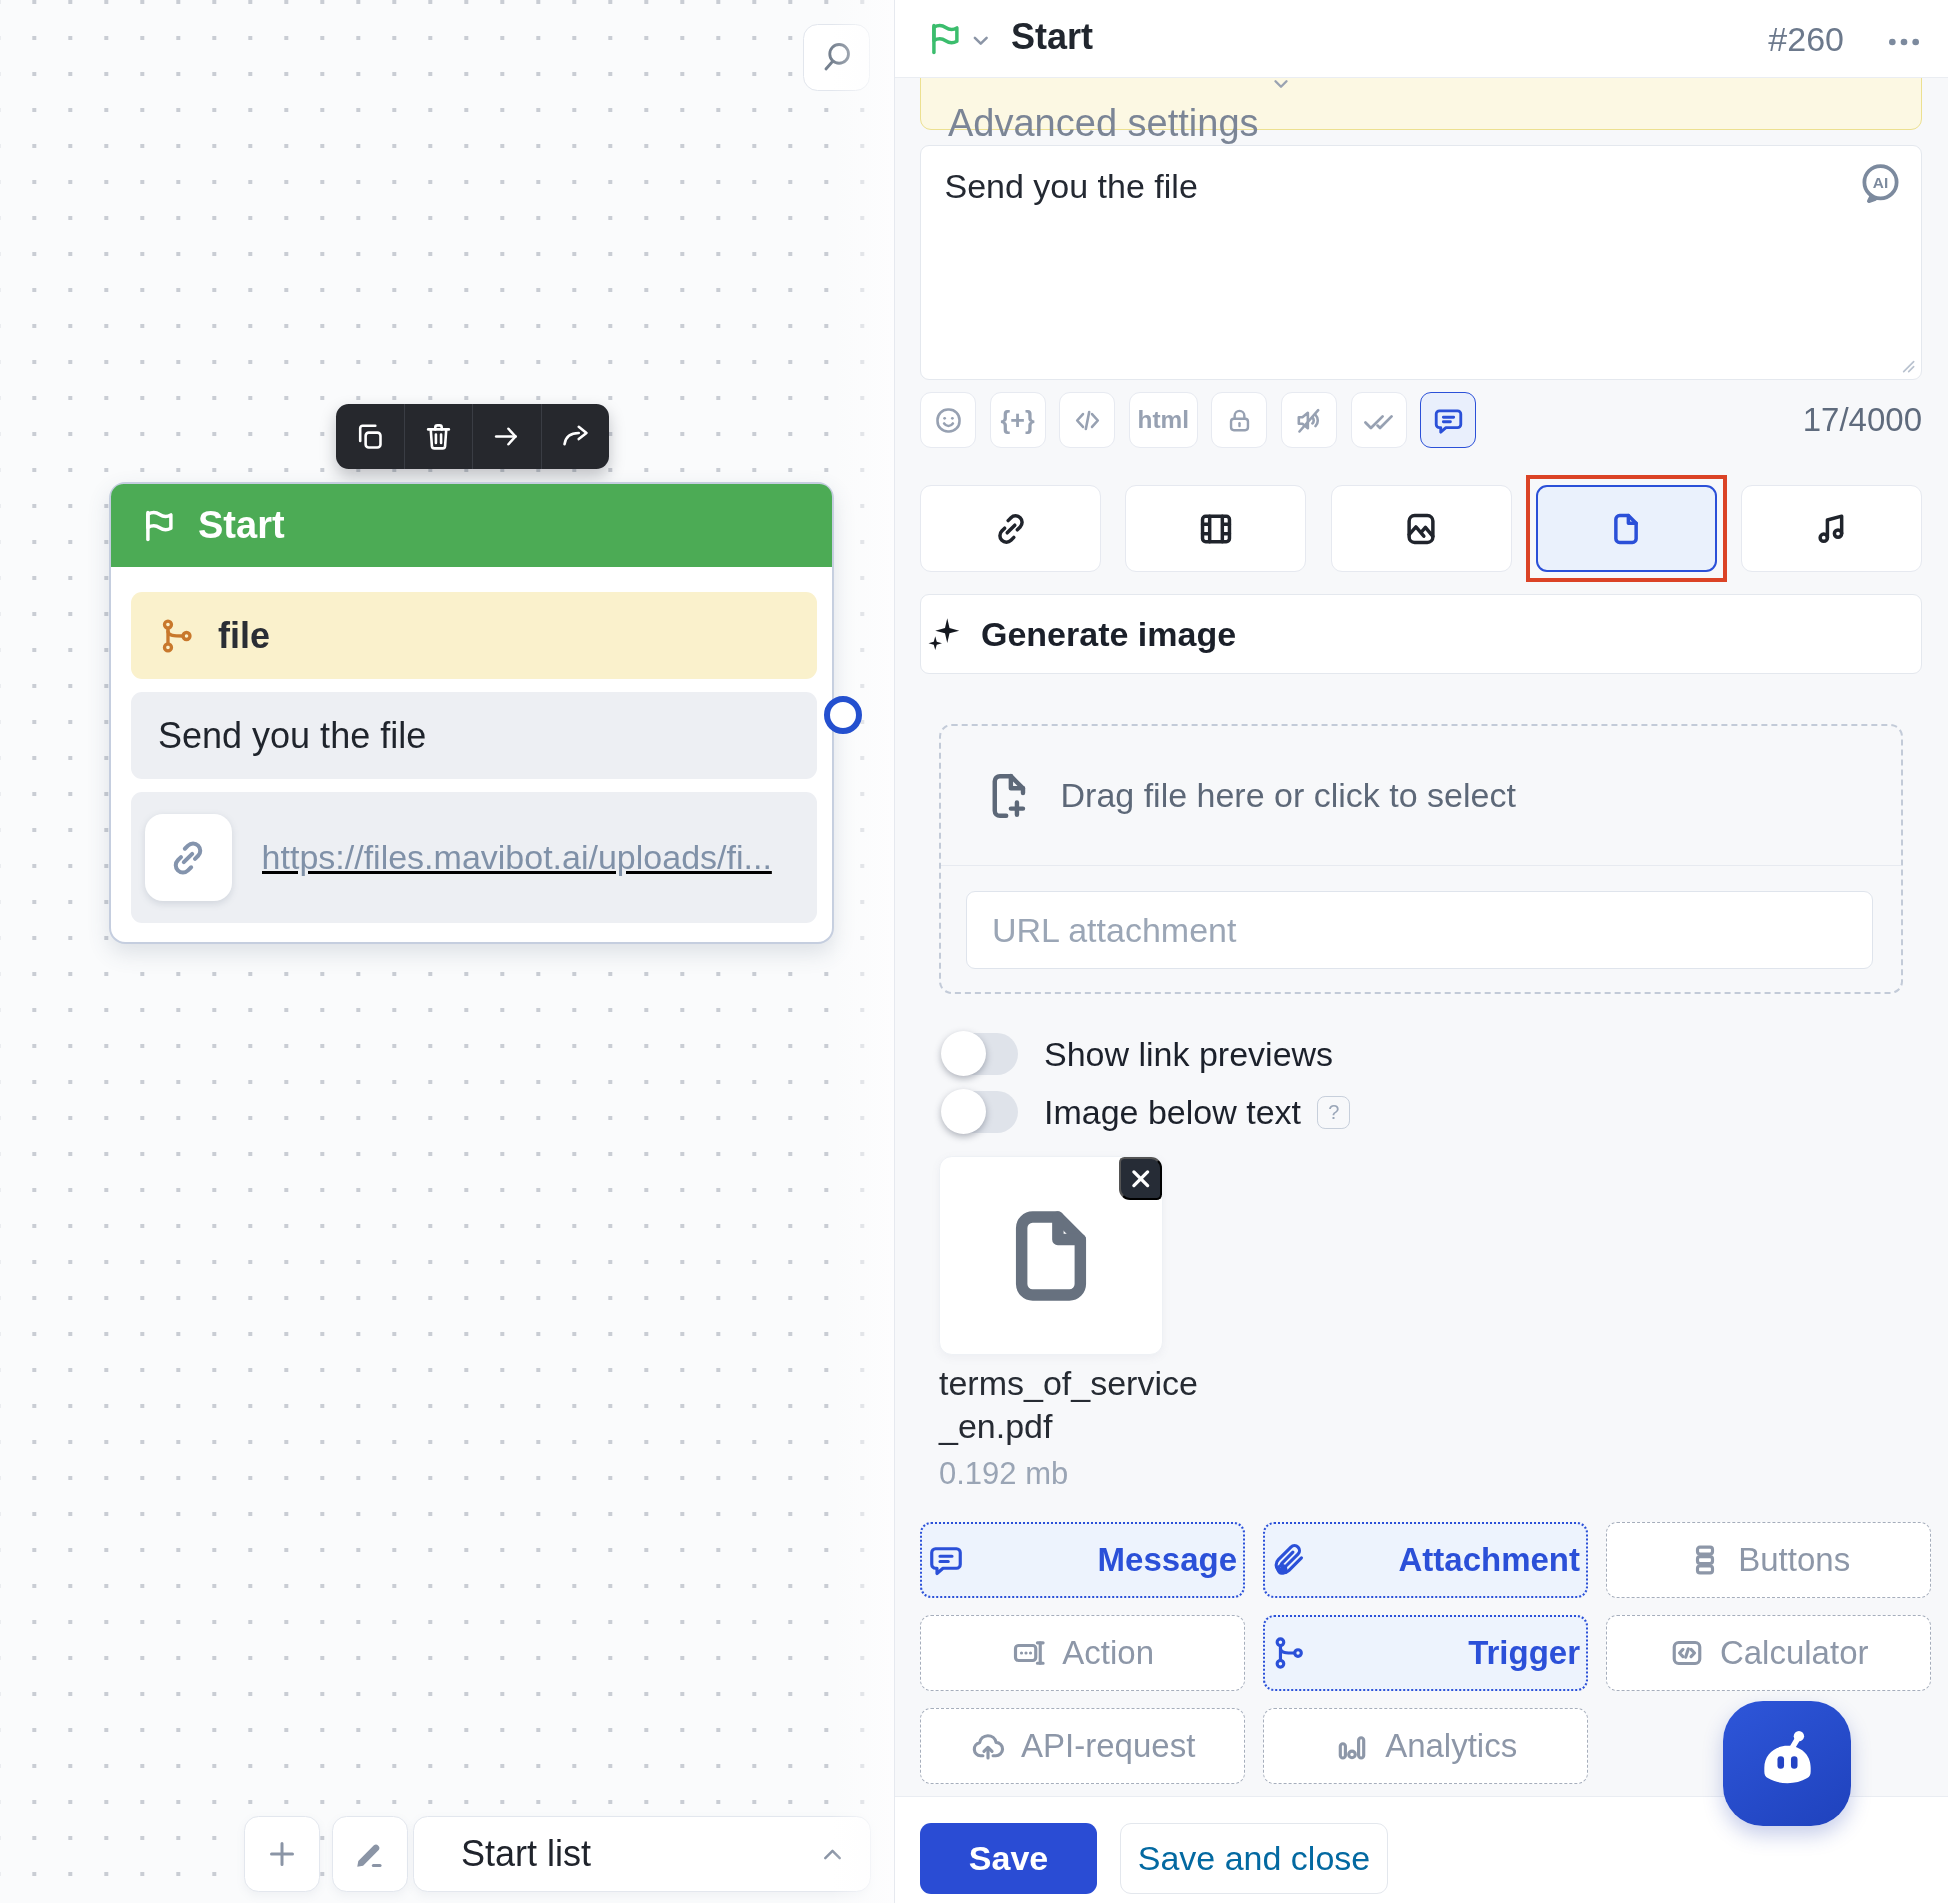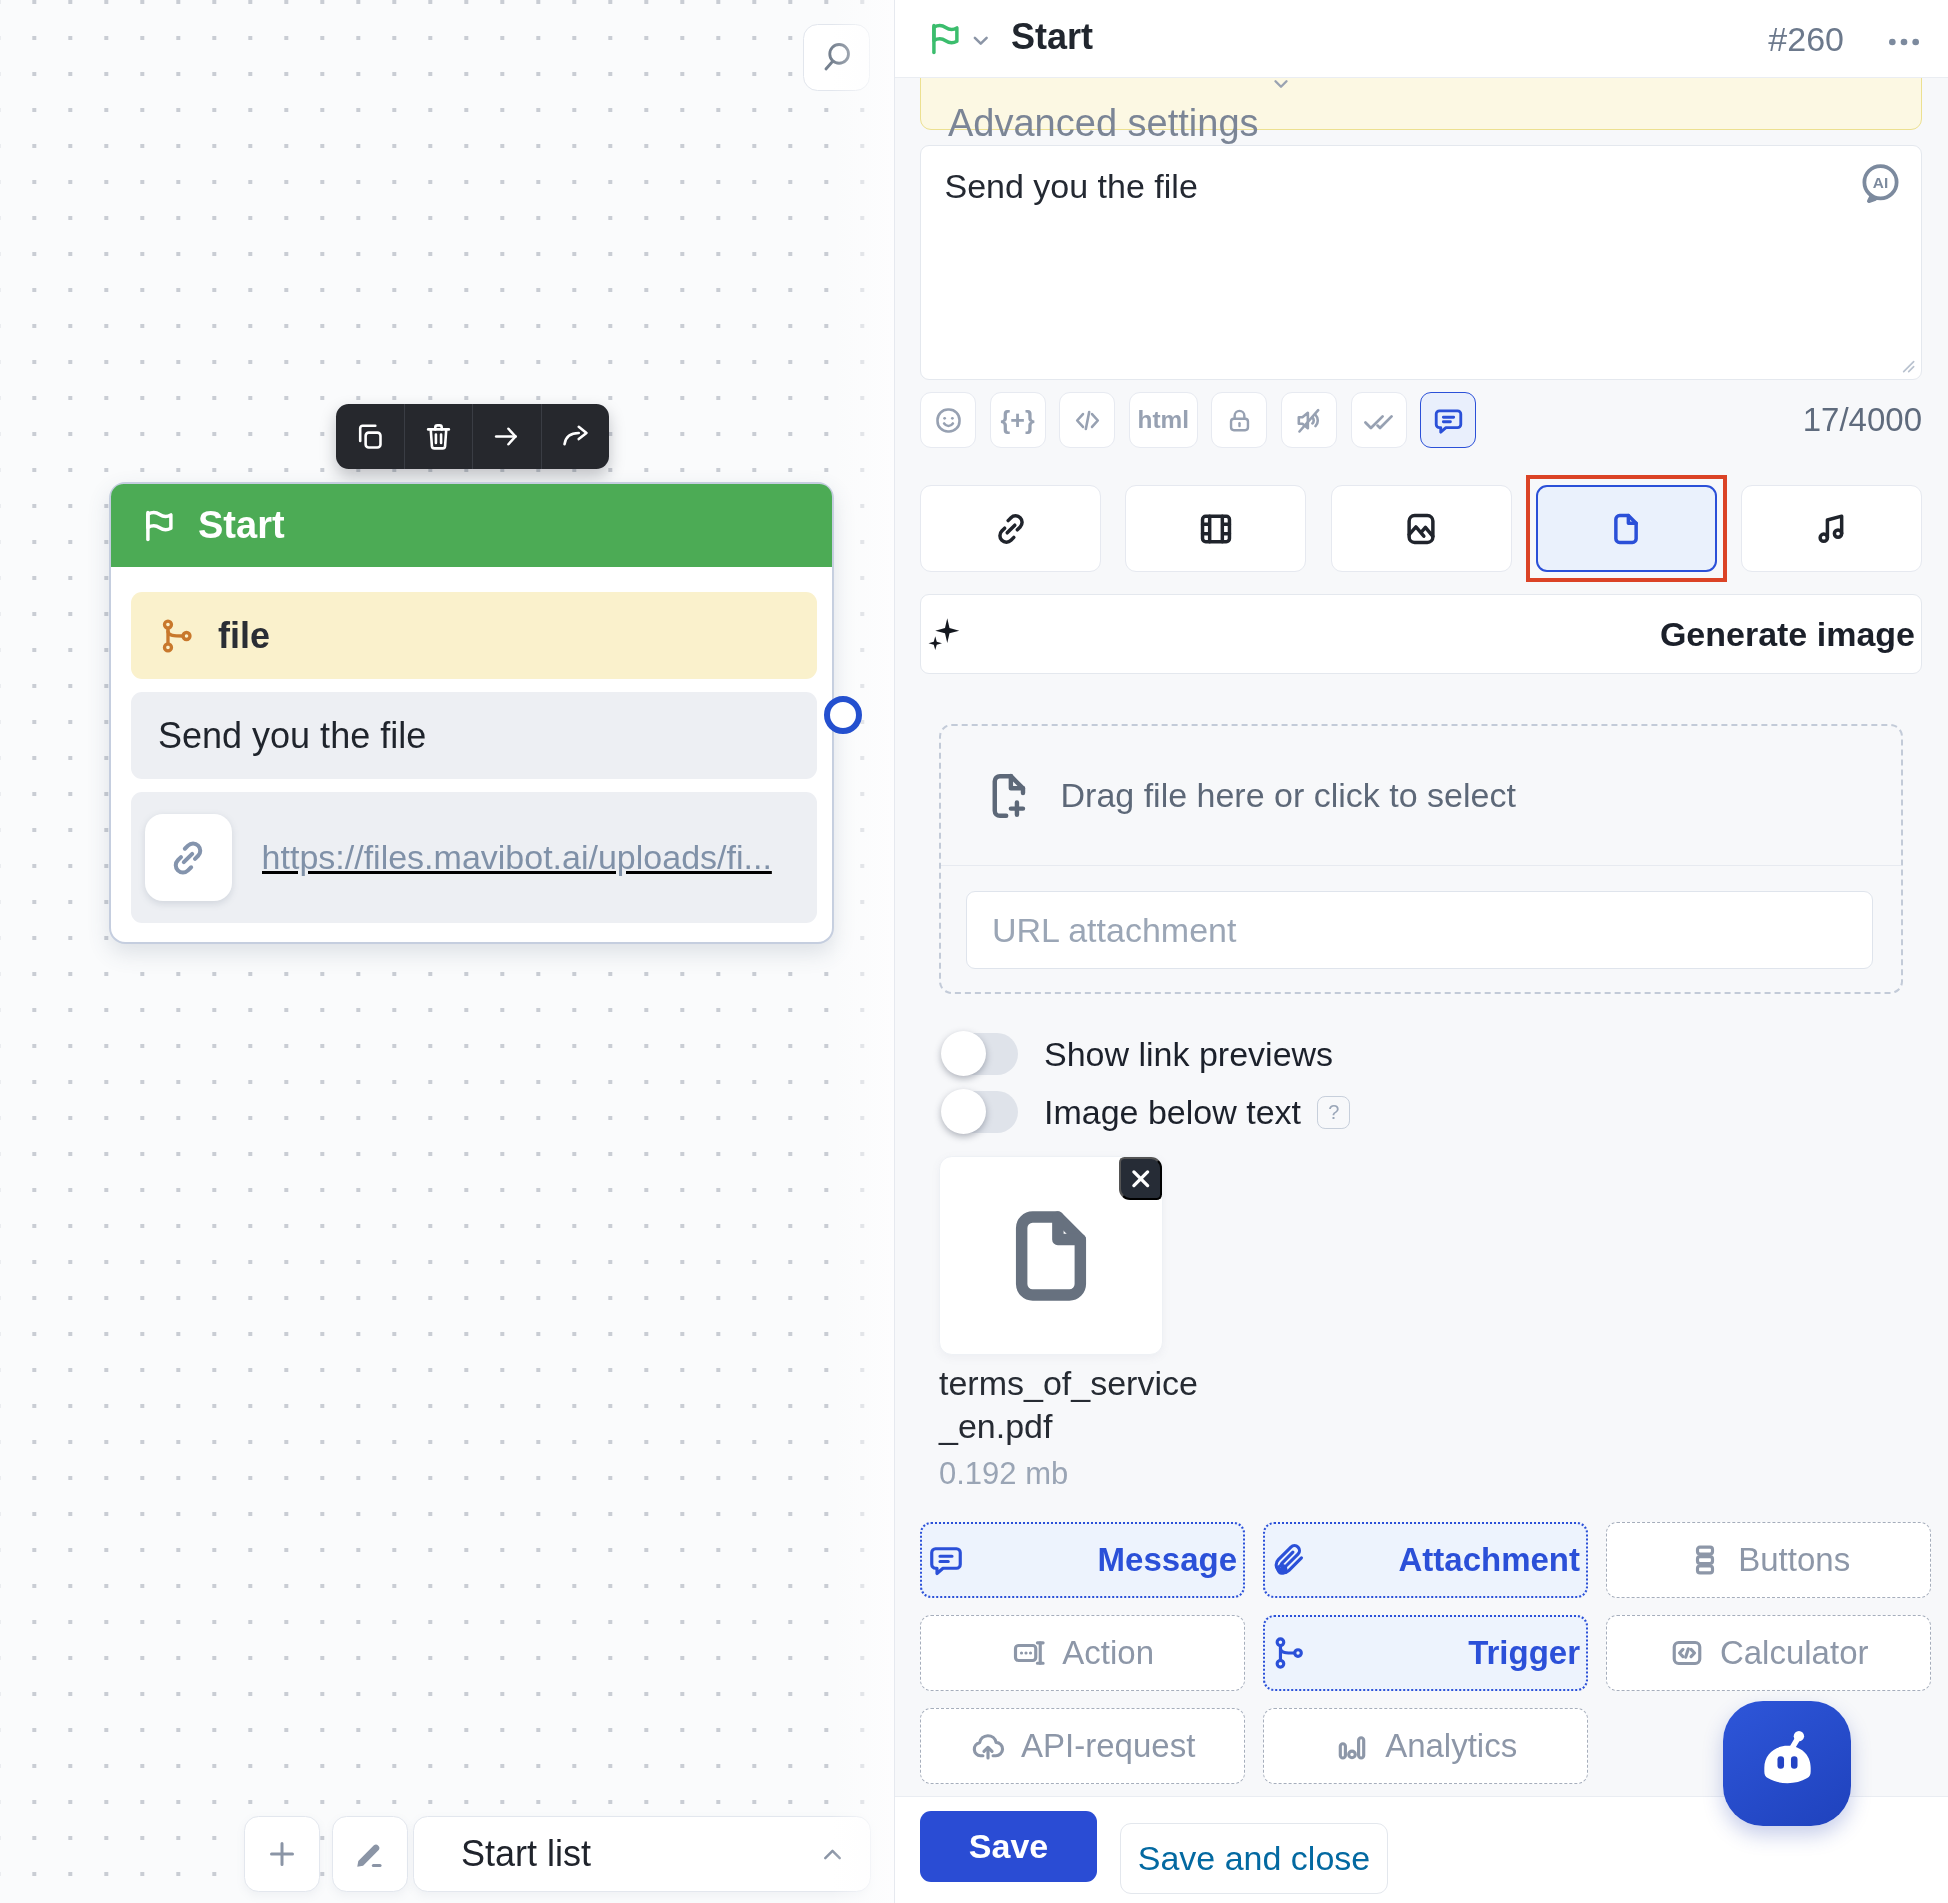--- a/index.html
+++ b/index.html
@@ -80,21 +80,21 @@
   .fmt-btn.active{border-color:#2b50d8;background:#e9effc;color:#2b50d8;}
   .counter{right:27px;top:314px;height:56px;line-height:56px;font-size:33px;color:#5f6b7d;}
 
   .tabs{left:25px;top:407px;width:1002px;height:87px;display:flex;justify-content:space-between;}
   .tab{width:181px;height:87px;background:#fff;border:1.8px solid #e6e9f0;border-radius:11px;color:#20242c;
         display:flex;align-items:center;justify-content:center;cursor:pointer;}
   .tab.active{background:#eaf1fc;border:2.7px solid #2b50d8;color:#2b50d8;}
   .red-frame{left:631px;top:397px;width:201px;height:107px;border:4.5px solid #db4326;z-index:3;pointer-events:none;}
 
   .gen-btn{left:25px;top:516px;width:1002px;height:80px;background:#fff;border:1.8px solid #e4e8ee;border-radius:9px;
-        display:flex;align-items:center;justify-content:space-between;gap:18px;cursor:pointer;color:#14181f;}
+        display:flex;align-items:center;justify-content:flex-start;gap:18px;cursor:pointer;color:#14181f;}
   .gen-btn .t{font-size:34px;font-weight:700;color:#1b202a;}
 
   .dropzone{left:44px;top:646px;width:964px;height:270px;border:2.7px dashed #c3cbd8;border-radius:12.7px;cursor:pointer;}
   .drag-row{position:absolute;left:0;top:0;right:0;height:139px;display:flex;align-items:center;padding-left:40px;color:#5d6878;}
   .drag-row .t{font-size:34px;margin-left:23.5px;}
   .dz-divider{position:absolute;left:0;right:0;top:139px;border-top:1.8px solid #e7eaf0;}
   .url-input{position:absolute;left:25px;top:165px;width:907px;height:78px;background:#fff;border:1.8px solid #dfe4ec;
         border-radius:9px;font-size:34px;color:#39404c;padding:0 25px;font-family:inherit;outline:none;}
   .url-input::placeholder{color:#9ba6b6;}
 
@@ -118,21 +118,21 @@
         column-gap:18px;row-gap:17px;}
   .blk{height:76px;border-radius:11px;display:flex;align-items:center;justify-content:center;gap:15.4px;
         font-size:33px;cursor:pointer;background:#fff;border:1.8px dashed #a6aebc;color:#8d97a8;}
   .blk.active{border:2.7px dotted #2b50d8;background:#edf3fd;color:#2b50d8;font-weight:600;justify-content:space-between;}
 
   .robot{position:absolute;left:828px;top:1701px;width:128px;height:125px;border-radius:40px;
         background:linear-gradient(145deg,#2e56d9,#1f42bd);border:none;cursor:pointer;z-index:20;
         display:flex;align-items:center;justify-content:center;box-shadow:0 9px 20px rgba(30,60,170,.25);}
 
   .panel-footer{position:absolute;left:0;right:0;top:1796px;height:108px;background:#fff;border-top:1.8px solid #eaedf2;}
-  .save-btn{position:absolute;left:25px;top:14px;width:177px;height:71px;background:#2a4cd4;color:#fff;border:none;
+  .save-btn{position:absolute;left:25px;top:26px;width:177px;height:71px;background:#2a4cd4;color:#fff;border:none;
         border-radius:11px;font-size:34px;font-weight:700;font-family:inherit;cursor:pointer;}
   .save-close-btn{position:absolute;left:225px;top:26px;width:268px;height:71px;background:#fff;color:#0369a1;
         border:1.8px solid #e3e7ed;border-radius:11px;font-size:34px;font-family:inherit;cursor:pointer;}
 </style>
 </head>
 <body>
 
 <div class="canvas">
 
   <button class="abs search-btn">

